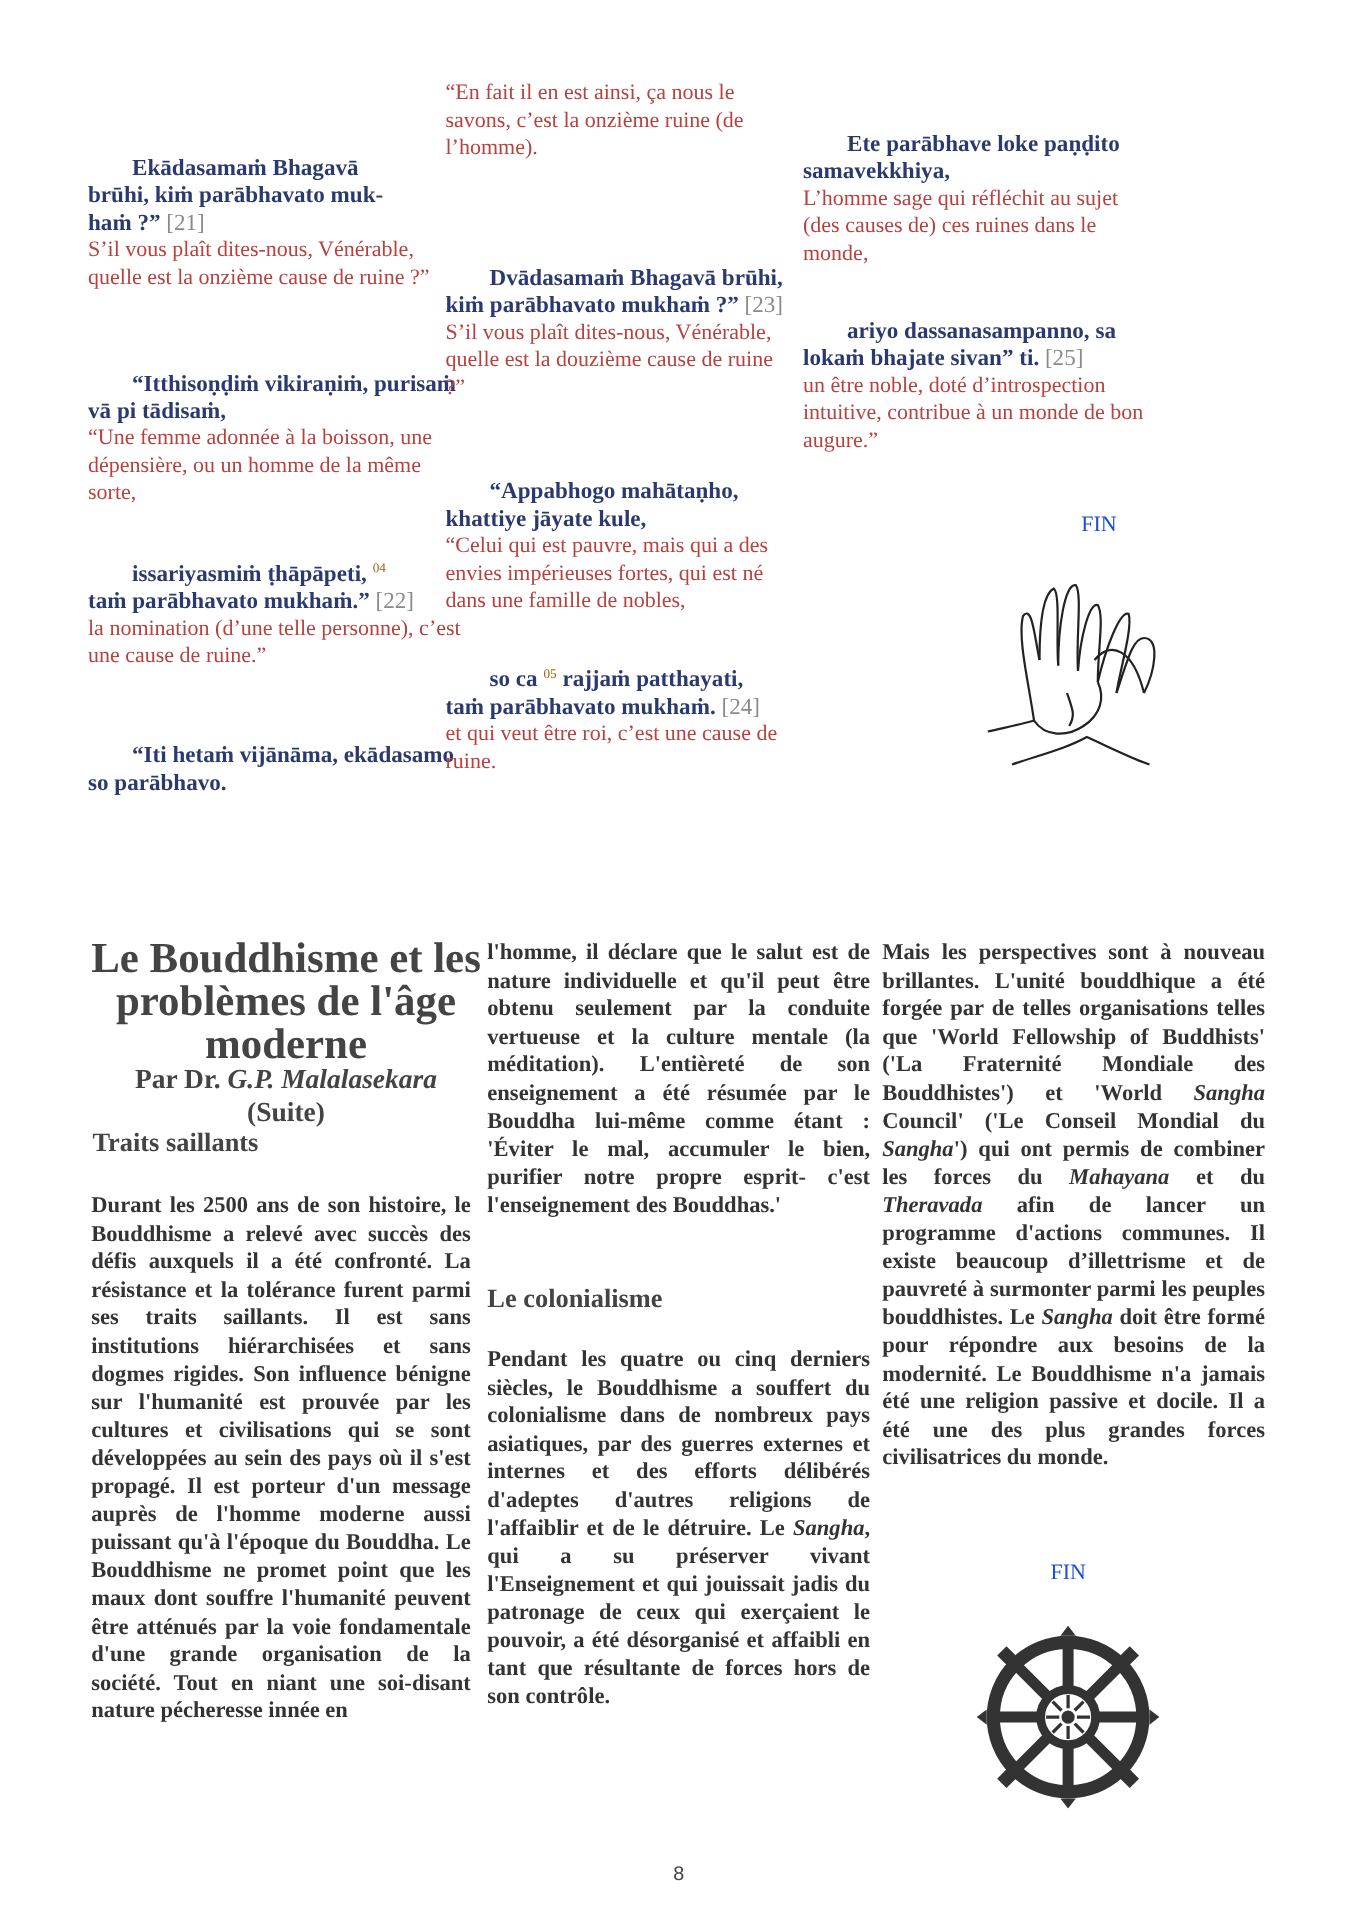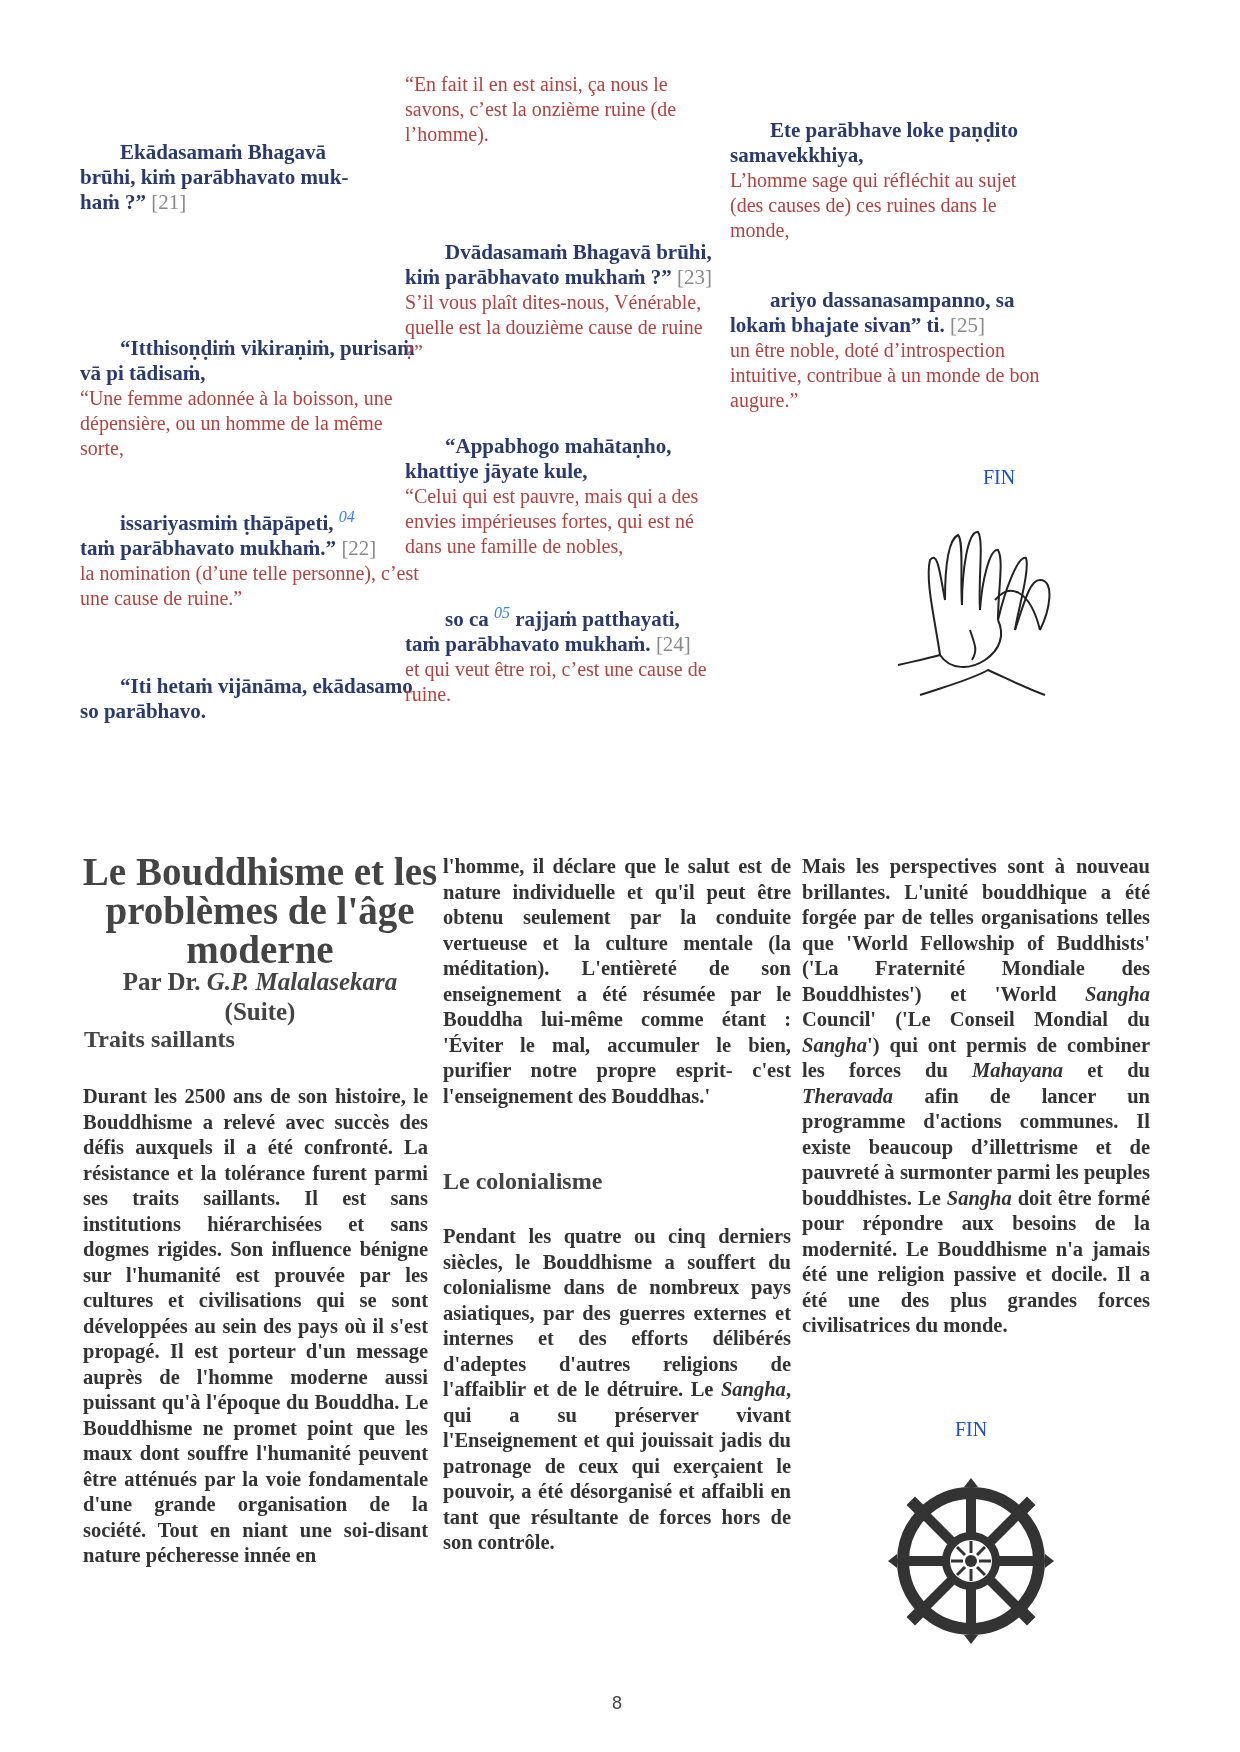--- a/index.html
+++ b/index.html
@@ -1,39 +1,40 @@
 <!DOCTYPE html>
 <html><head>
 <meta charset="utf-8">
 <style>
   html, body { margin:0; padding:0; background:#ffffff; }
   body { width:1240px; height:1752px; position:relative; overflow:hidden;
          font-family:"Liberation Serif", "DejaVu Serif", serif; color:#333; }
   .pali { color:#2b3a6e; font-weight:bold; font-size:21px; line-height:25px;margin-top:44px; }
   .fr { color:#b5423f; font-size:20px; line-height:25px; }
   .ref { color:#8a8a8a; font-weight:normal; }
-  .sup { font-size:16px; vertical-align:super; font-weight:normal; color:#3b82f6;font-style:italic; }
+  .sup { font-size:12px; vertical-align:super; font-weight:normal; color:#a16207; }
   .block { position:absolute; width:340px; }
   .ind { text-indent:40px; }
   .fin { position:absolute; font-size:20px; color:#1d4ed8; }
   .col { position:absolute; width:350px; font-size:20.5px; line-height:25.5px; color:#333; text-align:justify;font-weight:bold; }
   .title { position:absolute; left:80px; width:360px; text-align:center; font-weight:bold; color:#444; }
   .h2 { font-weight:bold; font-size:24px; color:#444; }
   .pageno { position:absolute; left:612px; top:1693px; font-size:18px; color:#444; font-family:"Liberation Sans", sans-serif; }
 </style>
 </head>
 <body>
 
 <div class="block" style="left:80px; top:96px;">
   <div class="pali ind">
     <span>Ekādasamaṁ Bhagavā</span><br>
     <span>brūhi, kiṁ parābhavato muk-</span><br>
     <span>haṁ ?”</span>
     <span class="ref">[21]</span>
   </div>
+  <div class="fr">S’il vous plaît dites-nous, Vénérable, quelle est la onzième cause de ruine ?”</div>
 </div>
 
 <div class="block" style="left:80px; top:292px;">
   <div class="pali ind">“Itthisoṇḍiṁ vikiraṇiṁ, purisaṁ vā pi tādisaṁ,</div>
   <div class="fr">“Une femme adonnée à la boisson, une dépensière, ou un homme de la même sorte,</div>
 </div>
 
 <div class="block" style="left:80px; top:460px;">
   <div class="pali ind">
     <span>issariyasmiṁ ṭhāpāpeti,</span>

